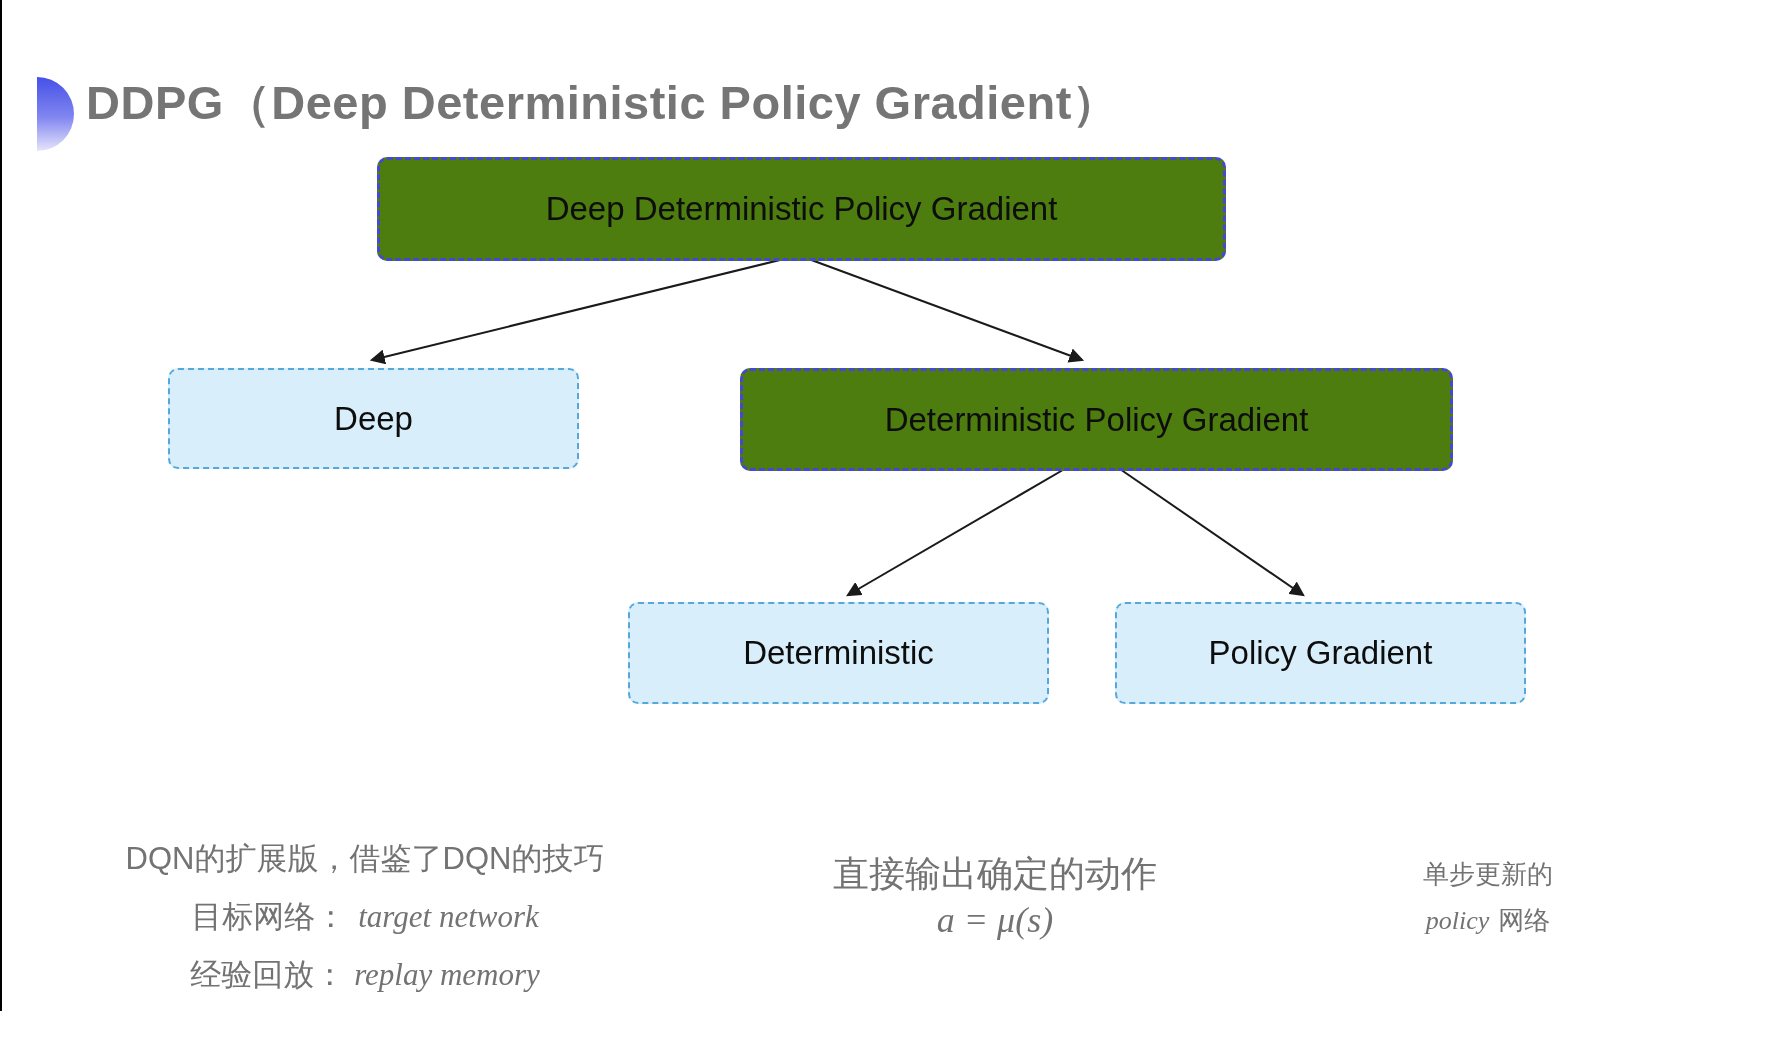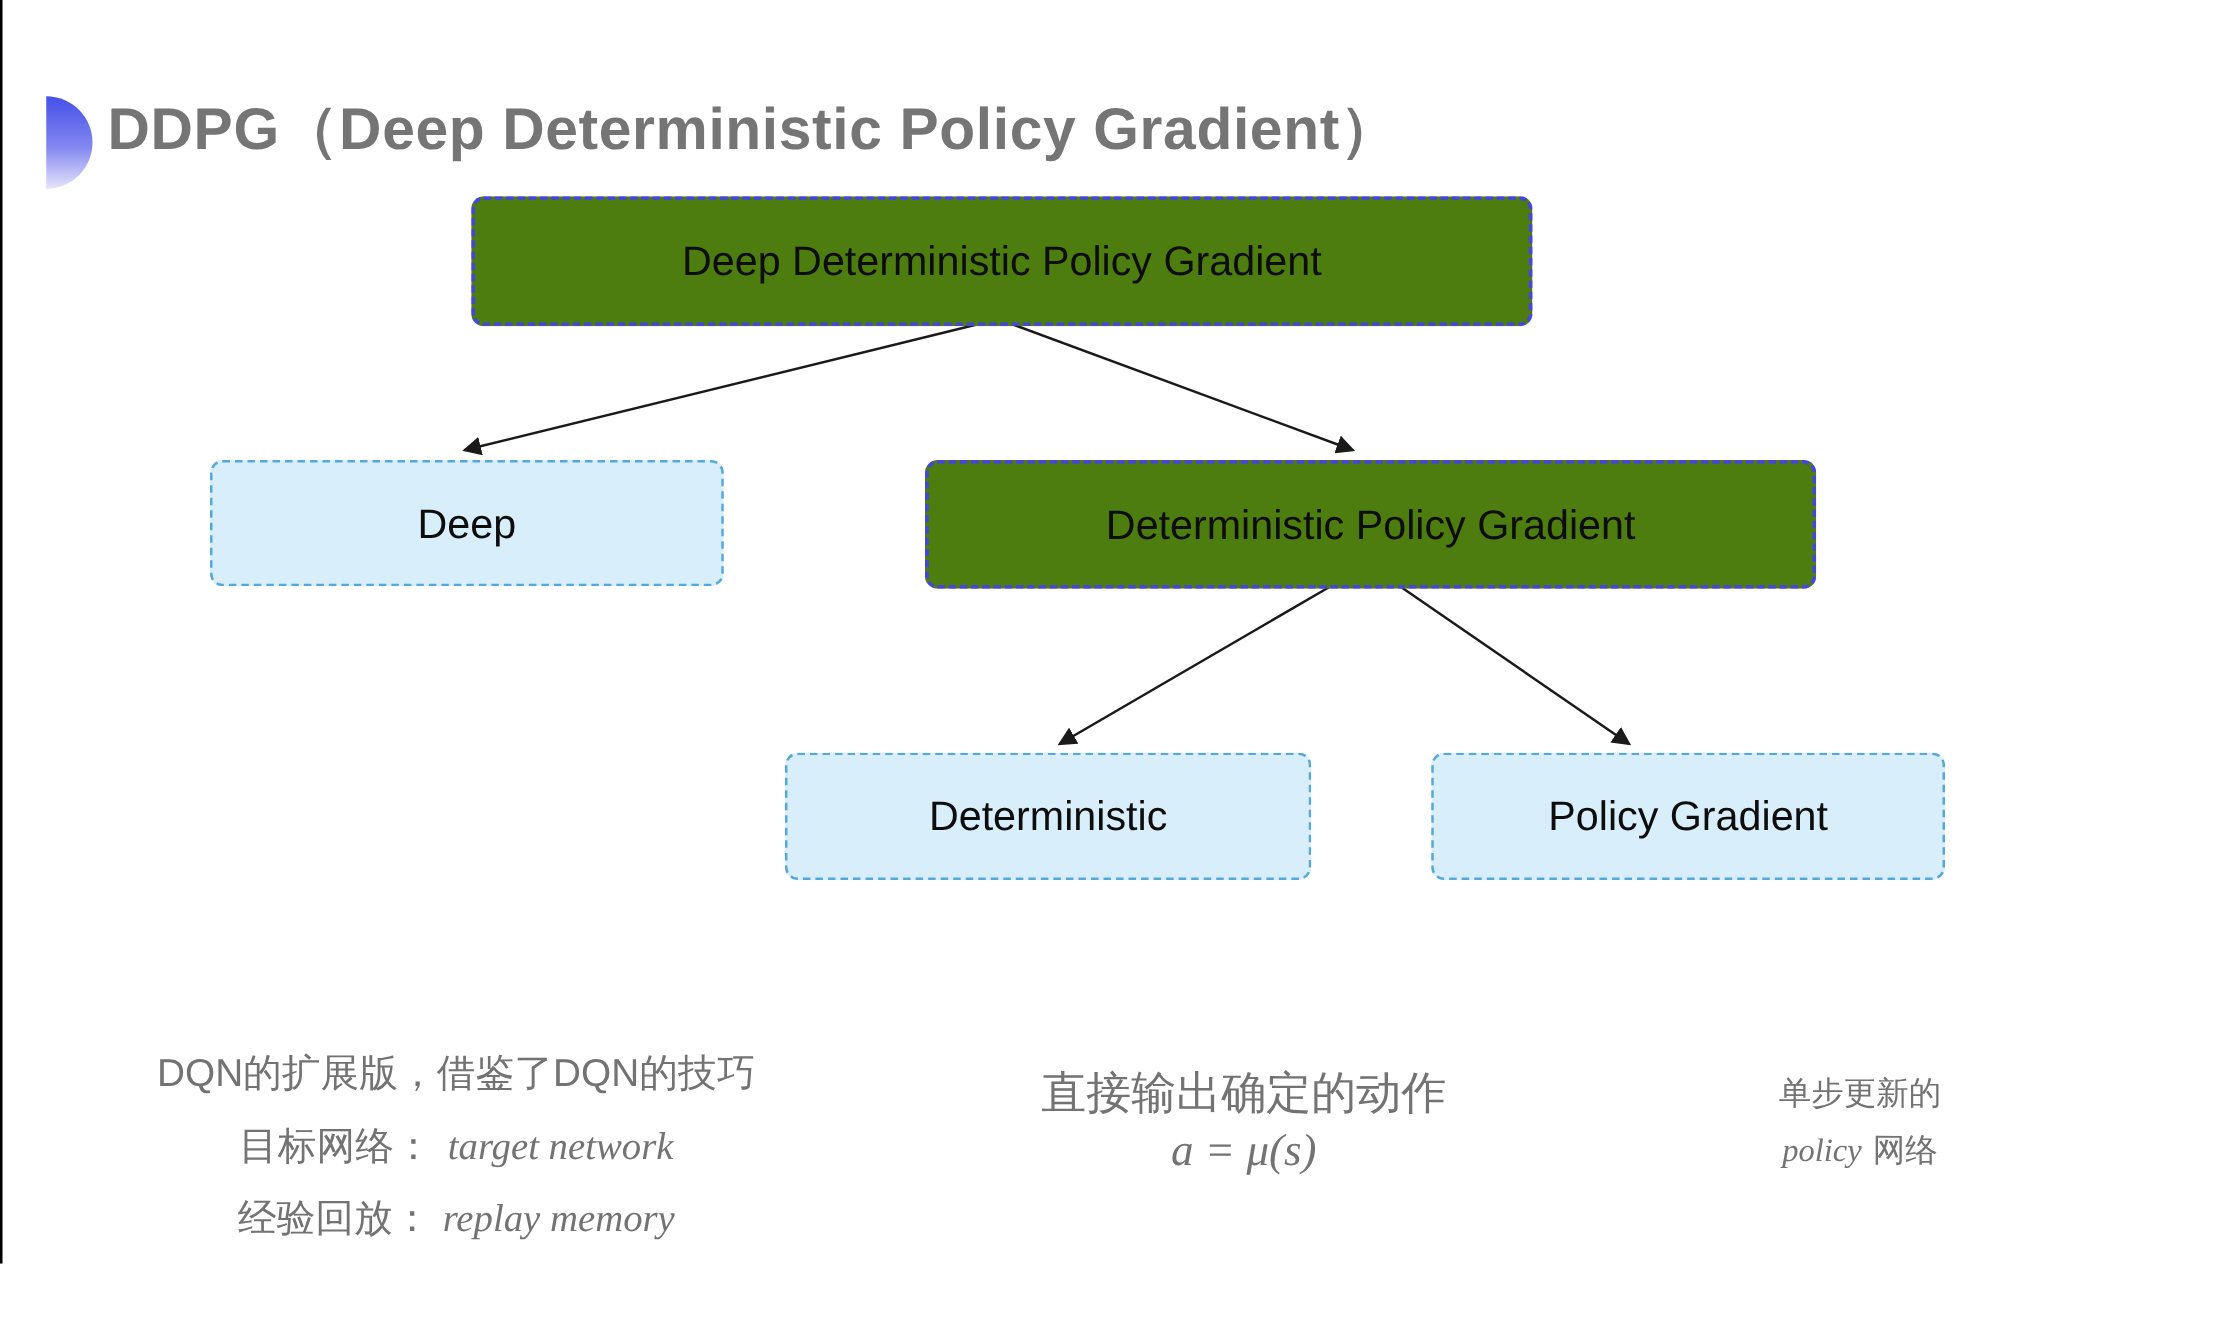--- a/index.html
+++ b/index.html
@@ -26,21 +26,21 @@
     position:absolute; display:flex; align-items:center; justify-content:center;
     font-size:33px; font-weight:500; color:#0d0d0d; border-radius:10px;
     text-align:center; white-space:nowrap;
   }
   .node.purple { background:#4d7c0f; border:3px dashed #4747d6; }
   .node.cyan   { background:#d9eefb; border:2px dashed #55a8db; }
   #node-root { left:377px; top:157px; width:843px; height:98px; }
   #node-deep { left:168px; top:368px; width:407px; height:97px; }
   #node-dpg  { left:740px; top:368px; width:707px; height:97px; }
   #node-det  { left:628px; top:602px; width:417px; height:98px; }
-  #node-pg   { left:1145px; top:602px; width:407px; height:98px; }
+  #node-pg   { left:1115px; top:602px; width:407px; height:98px; }
   
   .arrows { position:absolute; left:0; top:0; pointer-events:none; color:#1a1a1a; }
   
   .ann { position:absolute; text-align:center; color:#737373; font-weight:500; }
   #ann-left  { left:95px;  top:830px; width:540px; font-size:31px; line-height:58px; }
   #ann-mid   { left:795px; top:851px; width:400px; font-size:36px; line-height:46px; }
   #ann-right { left:1288px; top:851px; width:400px; font-size:26px; line-height:46px; }
   .term, .formula {
     font-family:"Liberation Serif","DejaVu Serif",serif; font-style:italic;
   }

